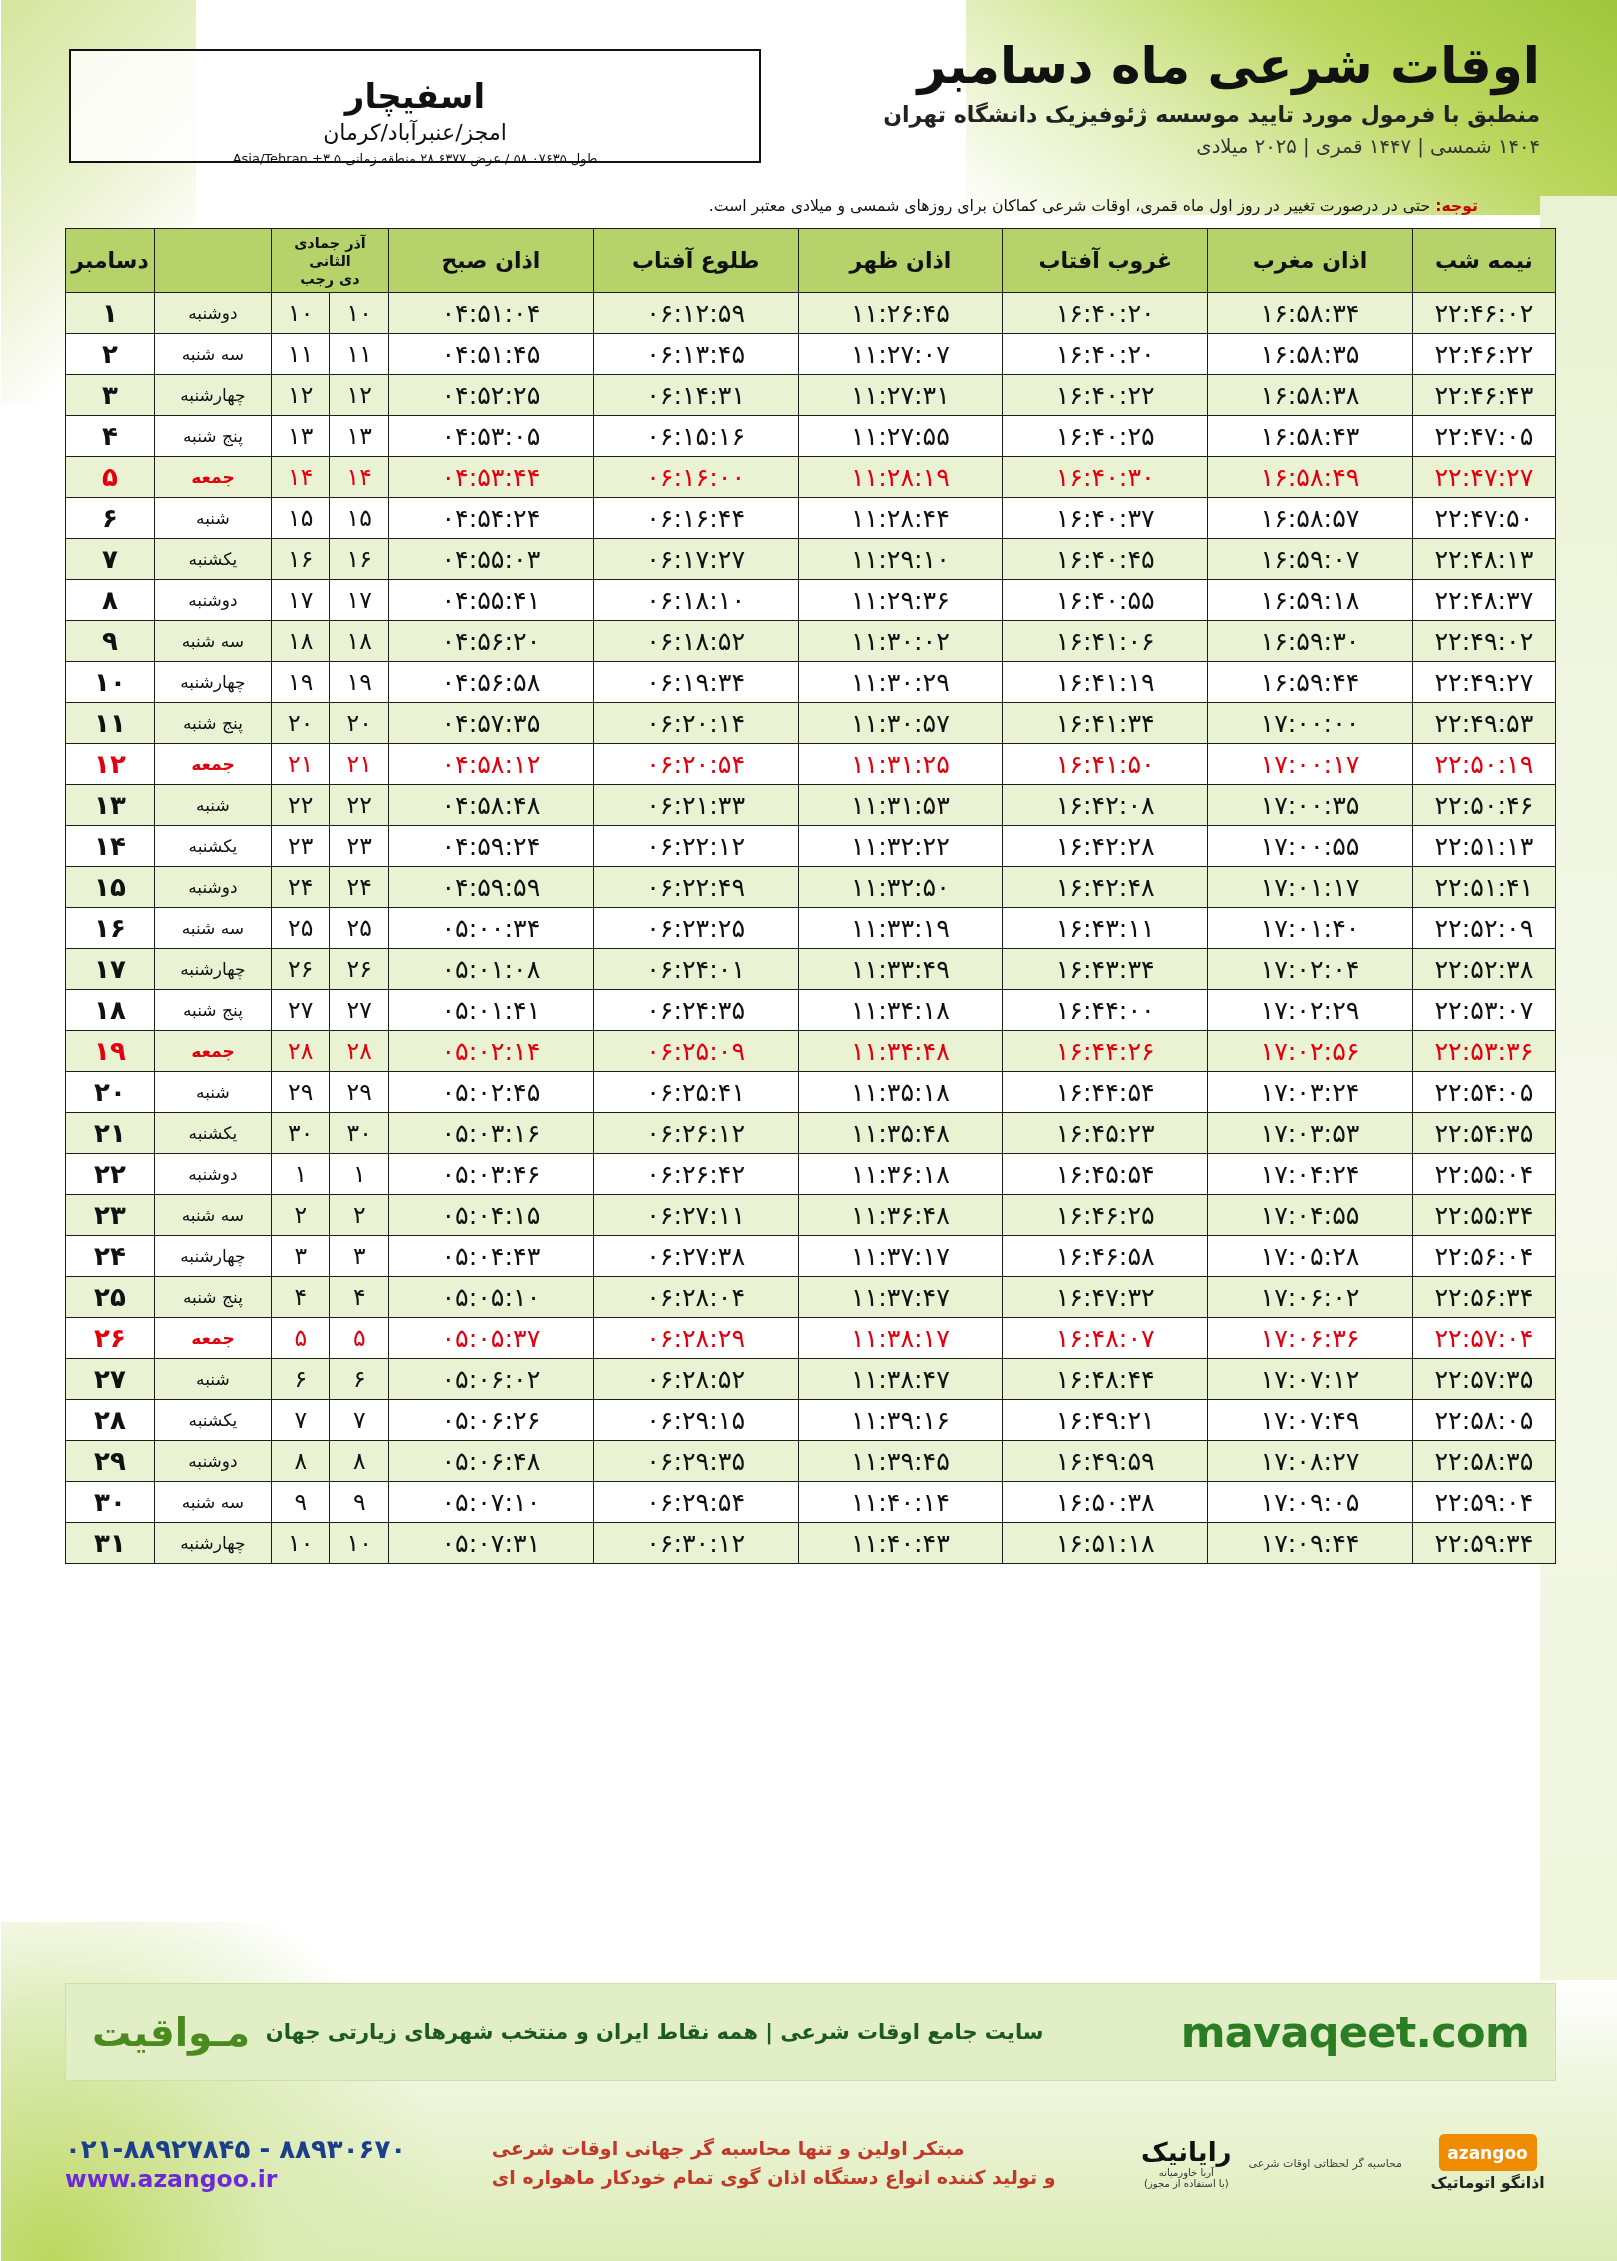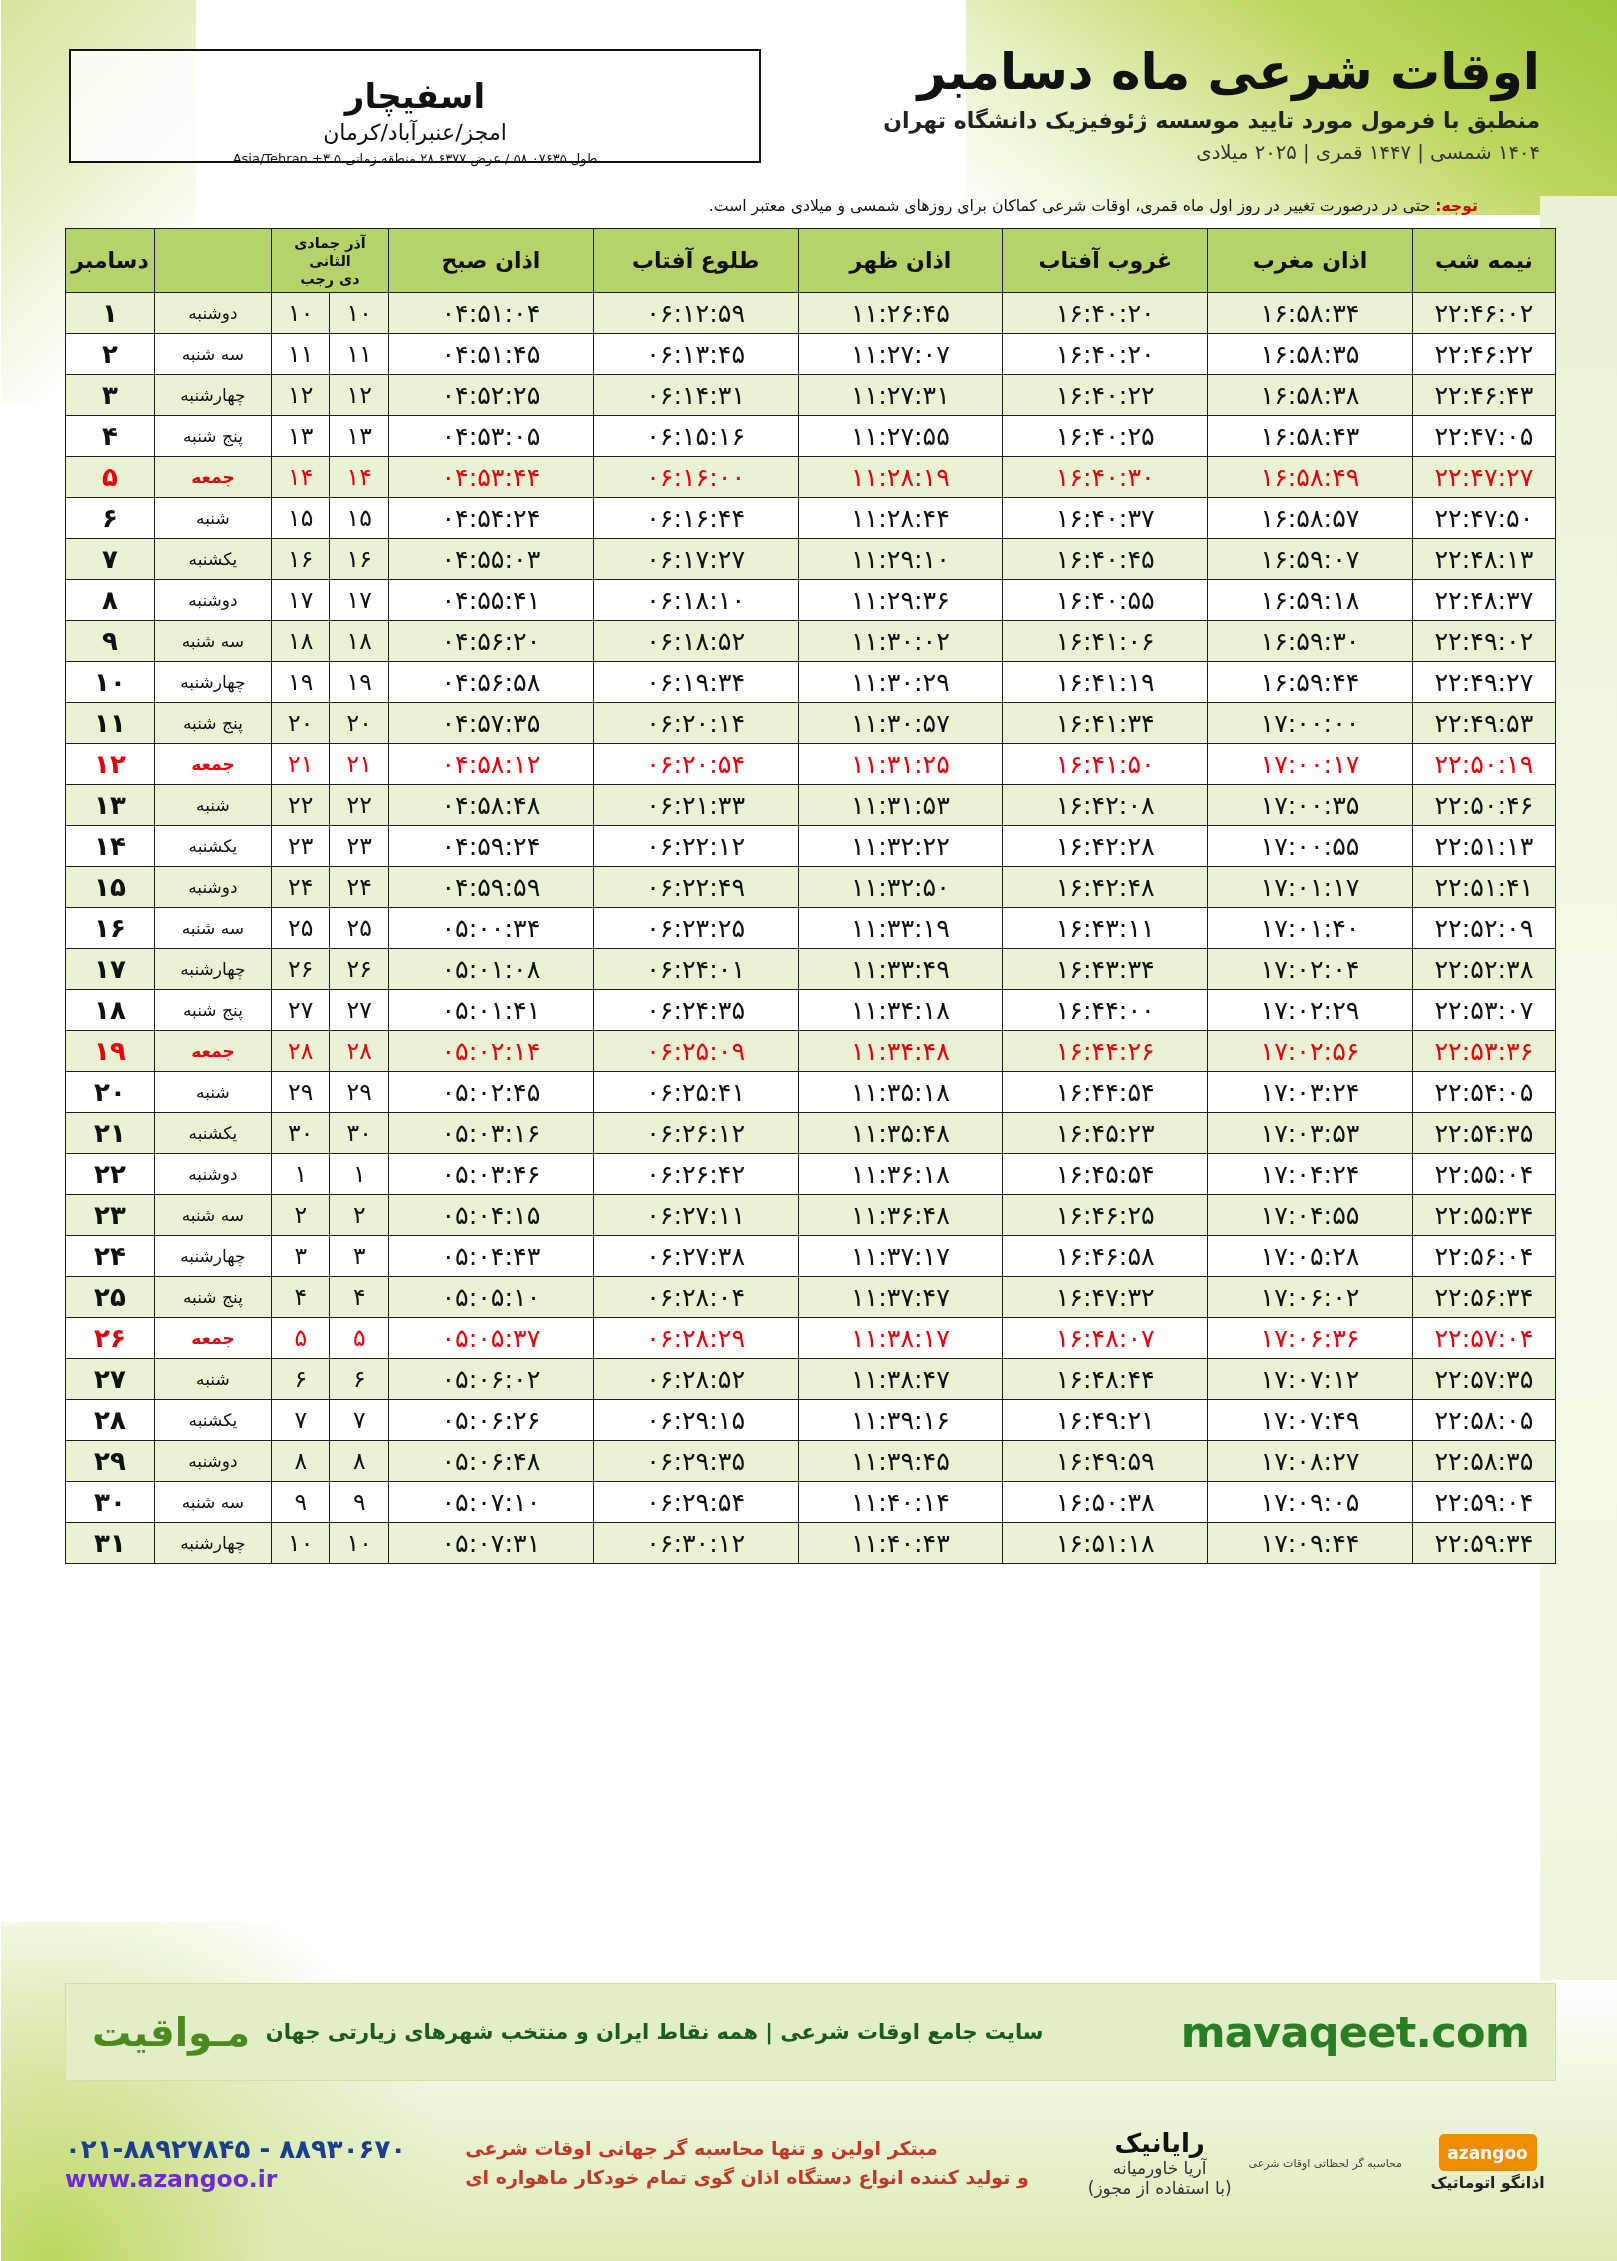--- a/index.html
+++ b/index.html
@@ -34,21 +34,21 @@
   }
   .mosque{
     position:absolute;right:39px;top:196px;width:281px;height:1109px;
     opacity:.22;
   }
   
   .header{
     position:absolute;right:0;top:0;width:1618px;height:215px;
   }
   .title-block{
-    position:absolute;right:78px;top:45px;text-align:right;
+    position:absolute;right:78px;top:39px;text-align:right;
     direction:rtl;
   }
   .main-title{
     font-size:50px;font-weight:bold;color:#111;letter-spacing:-0.7px;
     line-height:1.1;
   }
   .sub-title{
     font-size:22px;font-weight:bold;color:#222;margin-top:7.8px;
   }
   .sub-title2{
@@ -132,21 +132,21 @@
   .logo-azangoo .lg-top{
     width:98px;height:37px;background:#f08c00;border-radius:5.2px;
     display:flex;align-items:center;justify-content:center;
     color:#fff;font-size:17px;font-weight:bold;
   }
   .logo-azangoo .lg-bot{font-size:15.7px;font-weight:bold;color:#222;}
   .logo-rayanik{
     text-align:center;
   }
   .logo-rayanik .r1{font-size:26px;font-weight:bold;color:#111;}
-  .logo-rayanik .r2{font-size:17px;color:#333;}
+  .logo-rayanik .r2{font-size:10px;color:#333;}
   .logo-az2{text-align:center;}
   .logo-az2 .a2{font-size:11px;color:#444;}
   .f-mid{text-align:left;direction:rtl;}
   .f-mid div{font-size:19px;color:#c0392b;font-weight:bold;line-height:1.55;}
   .f-left{direction:ltr;text-align:left;}
   .f-left .ph{font-size:26px;font-weight:bold;color:#1b3f8b;}
   .f-left .ws{font-size:23.5px;font-weight:bold;color:#6d28d9;margin-top:1px;}
 </style>
 </head>
 <body>

